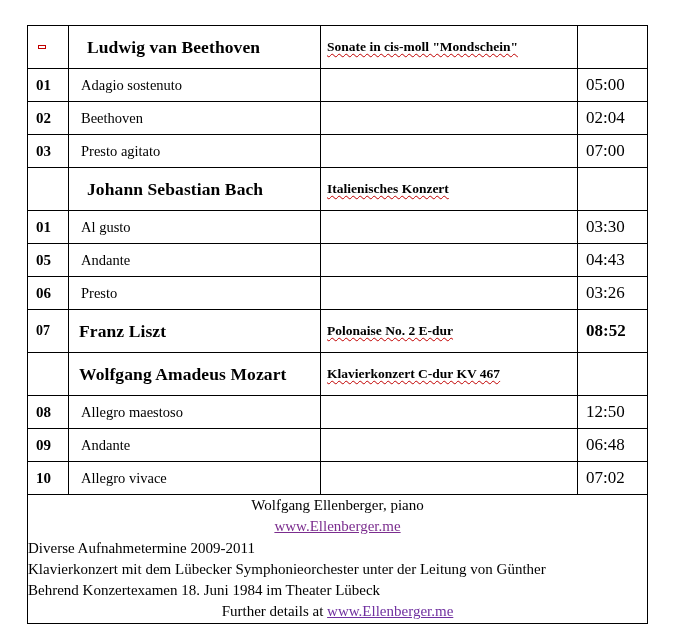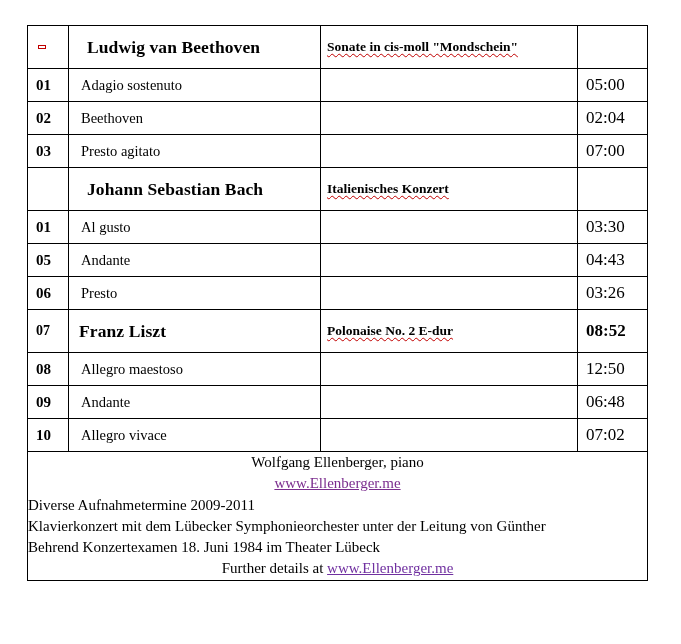--- a/index.html
+++ b/index.html
@@ -270,20 +270,36 @@
         <td>
             <div class="cell work">
               <span class="squiggle">Polonaise No. 2 E-dur</span>
             </div>
           </td>
         <td>
             <div class="cell time bold">08:52</div>
           </td>
       </tr>
 
+      <tr class="row-header">
+        <td>
+            <div class="cell tracknum" style="height:42px;"></div>
+          </td>
+        <td>
+            <div class="cell composer indent-small">Wolfgang Amadeus Mozart</div>
+          </td>
+        <td>
+            <div class="cell work">
+              <span class="squiggle">Klavierkonzert C-dur KV 467</span>
+            </div>
+          </td>
+        <td>
+            <div class="cell time"></div>
+          </td>
+      </tr>
 
       <tr class="row-normal">
         <td>
             <div class="cell tracknum">08</div>
           </td>
         <td>
             <div class="cell movement">Allegro maestoso</div>
           </td>
         <td>
             <div class="cell work"></div>

